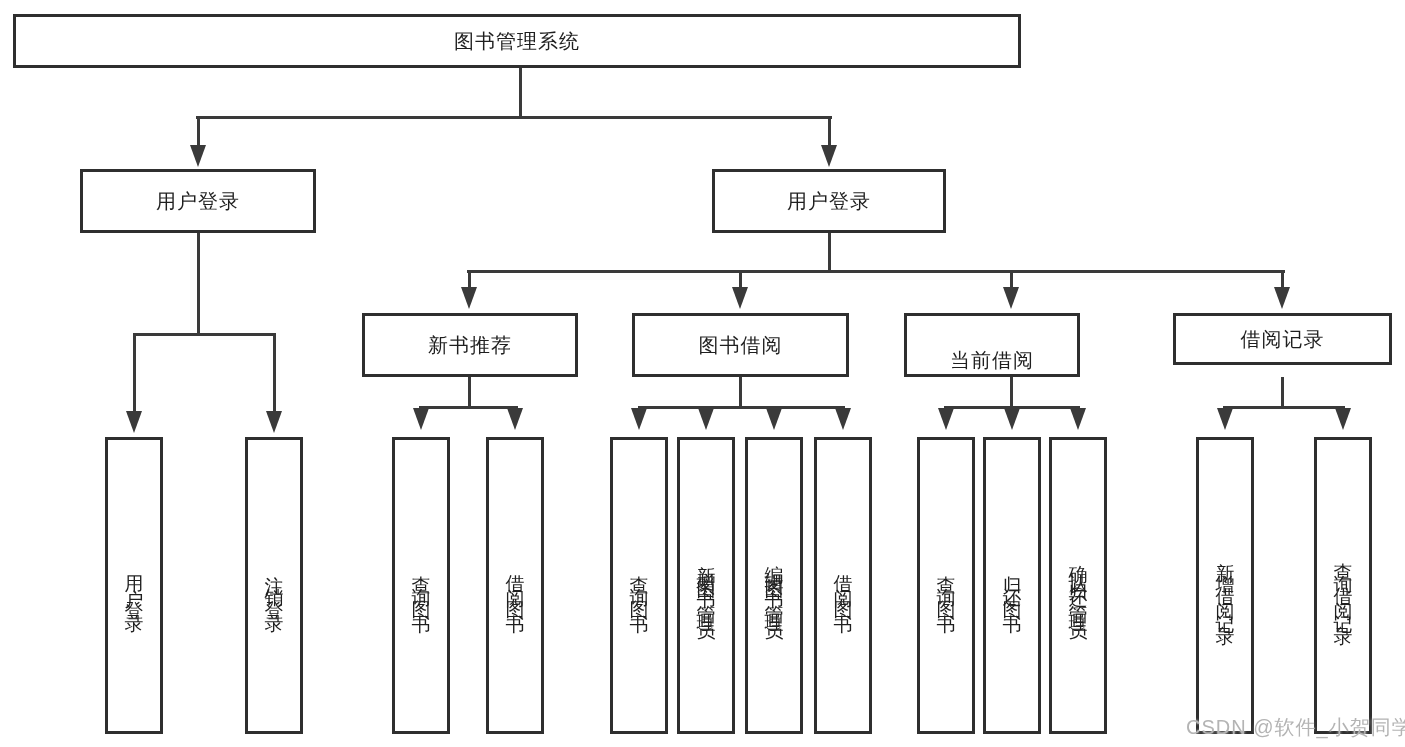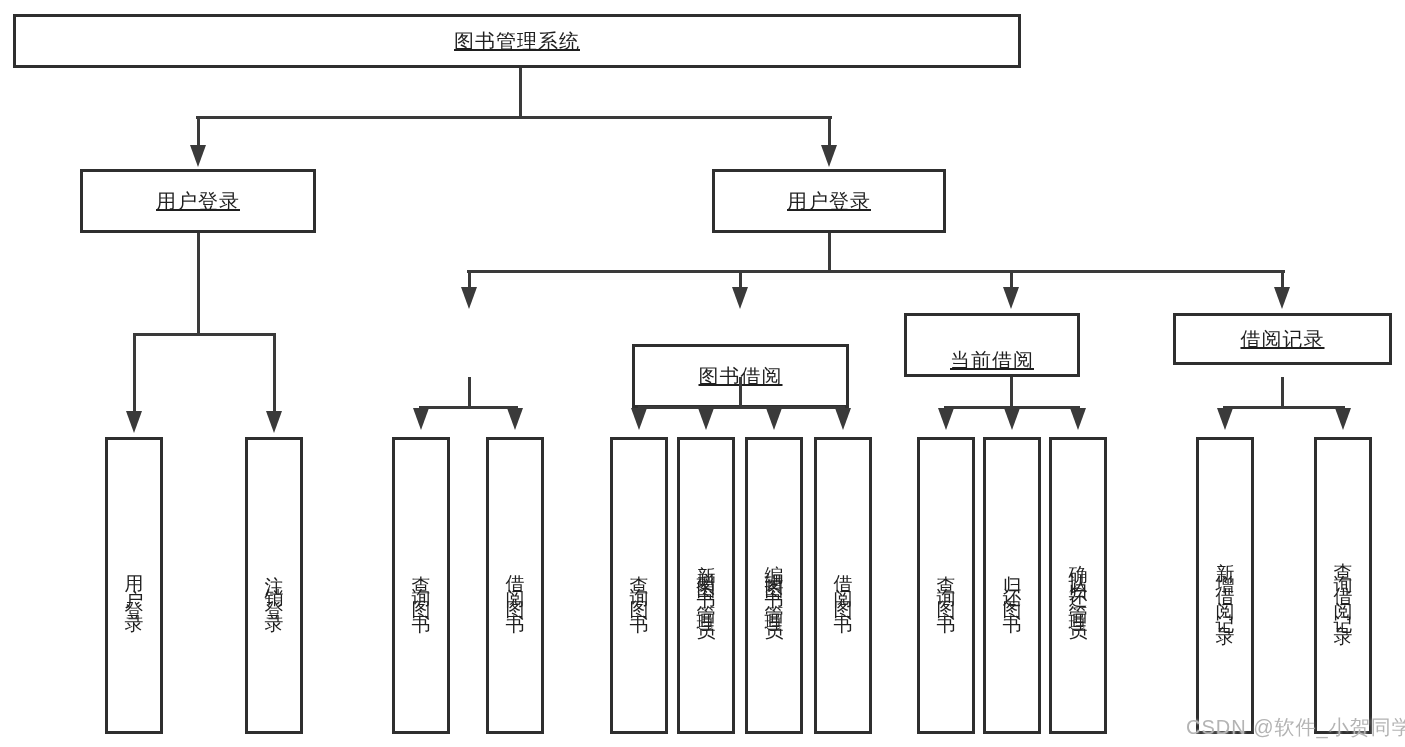--- a/index.html
+++ b/index.html
@@ -20,21 +20,20 @@
   }
   .box{
     position:absolute;
     box-sizing:border-box;
     border:3px solid var(--border);
     background:var(--bg);
     display:flex;align-items:center;justify-content:center;
     font-size:20px;
     letter-spacing:1px;
     color:var(--text);
-    text-decoration:underline;
   }
   .leaf{
     position:absolute;
     box-sizing:border-box;
     border:3px solid var(--border);
     background:var(--bg);
     top:437px;width:58px;height:297px;
     display:flex;align-items:center;justify-content:center;
     font-size:19px;
   }
@@ -98,21 +97,24 @@
   <div class="h" style="left:467px;top:270px;width:818px;"></div>
   <div class="v" style="left:468px;top:270px;height:18px;"></div>
   <div class="arr" style="left:461px;top:287px;"></div>
   <div class="v" style="left:739px;top:270px;height:18px;"></div>
   <div class="arr" style="left:732px;top:287px;"></div>
   <div class="v" style="left:1010px;top:270px;height:18px;"></div>
   <div class="arr" style="left:1003px;top:287px;"></div>
   <div class="v" style="left:1281px;top:270px;height:18px;"></div>
   <div class="arr" style="left:1274px;top:287px;"></div>
 
-  <div class="box" style="left:632px;top:313px;width:217px;height:64px;margin-top:31px;">
+  <div class="box" style="left:362px;top:313px;width:216px;height:64px;">
+    <span>新书推荐</span>
+  </div>
+  <div class="box" style="left:632px;top:313px;width:217px;height:64px;">
     <span>图书借阅</span>
   </div>
   <div class="box" style="left:904px;top:313px;width:176px;height:64px;align-items:flex-end;">
     <span>当前借阅</span>
   </div>
   <div class="box" style="left:1173px;top:313px;width:219px;height:52px;">
     <span>借阅记录</span>
   </div>
 
   <div class="v" style="left:468px;top:377px;height:31px;"></div>

